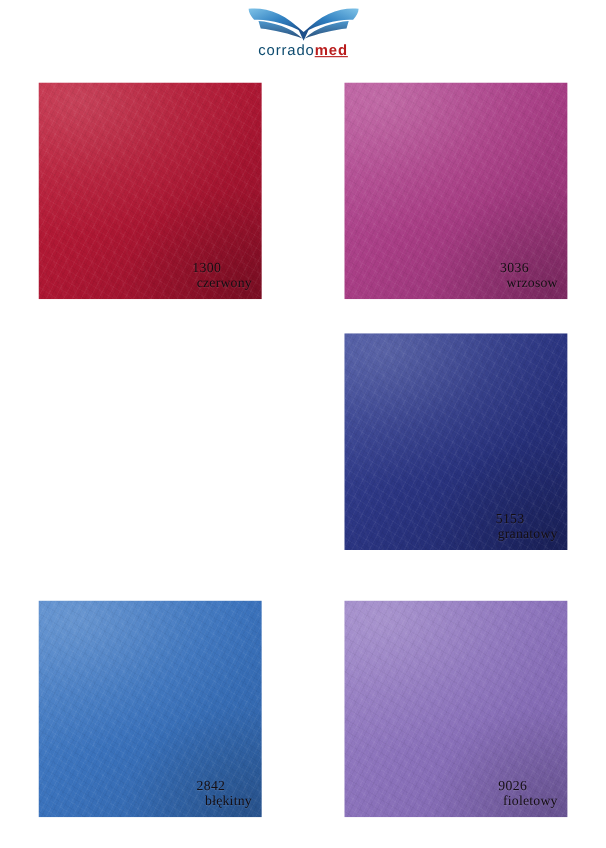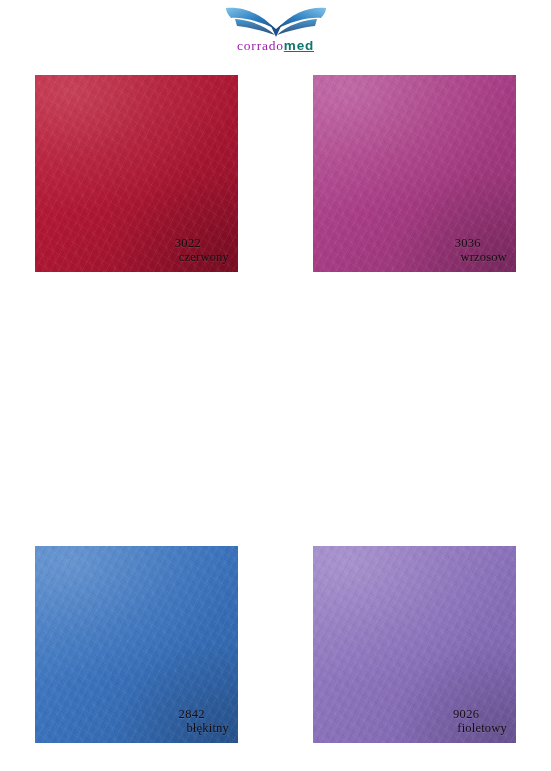--- a/index.html
+++ b/index.html
@@ -37,22 +37,22 @@
   }
   .logo-wordmark {
     margin-top: 1px;
     font-family: "Liberation Sans", sans-serif;
     font-size: 13.5px;
     letter-spacing: 0.8px;
     line-height: 1;
     white-space: nowrap;
     font-weight: 400;
   }
-  .logo-word-a { color: #a21caf; font-family: Liberation Serif, serif; }
-  .logo-word-b { color: #0f766e; font-weight: 700; text-decoration: underline; }
+  .logo-word-a { color: #0c4a6e; }
+  .logo-word-b { color: #b91c1c; font-weight: 700; text-decoration: underline; }
 
   
   .grid {
     position: absolute;
     left: 0;
     top: 75px;
     width: 551px;
     height: 696px;
   }
   .swatch {
@@ -160,36 +160,45 @@
   </div>
 </div>
 
 <div class="grid">
 
   <div class="swatch swatch-col-l swatch-row-1">
     <div class="swatch-fill" style="background: linear-gradient(135deg, rgb(192, 32, 60) 0%, rgb(174, 23, 51) 48%, rgb(142, 15, 40) 100%);"></div>
     <div class="swatch-sheen" style="background: radial-gradient(125% 95% at 18% 8%, rgba(255, 255, 255, 0.16) 0%, rgba(255, 255, 255, 0.05) 38%, rgba(255, 255, 255, 0) 66%), radial-gradient(90% 80% at 92% 96%, rgba(0, 0, 0, 0.16) 0%, rgba(0, 0, 0, 0) 60%);"></div>
     <div class="swatch-grain"></div>
     <div class="swatch-label">
-      <span class="swatch-code">3022</span>
+      <span class="swatch-code">1300</span>
       <span class="swatch-name">czerwony</span>
     </div>
   </div>
 
   <div class="swatch swatch-col-r swatch-row-1">
     <div class="swatch-fill" style="background: linear-gradient(135deg, rgb(184, 83, 154) 0%, rgb(168, 61, 133) 48%, rgb(142, 47, 111) 100%);"></div>
     <div class="swatch-sheen" style="background: radial-gradient(125% 95% at 18% 8%, rgba(255, 255, 255, 0.16) 0%, rgba(255, 255, 255, 0.05) 38%, rgba(255, 255, 255, 0) 66%), radial-gradient(90% 80% at 92% 96%, rgba(0, 0, 0, 0.16) 0%, rgba(0, 0, 0, 0) 60%);"></div>
     <div class="swatch-grain"></div>
     <div class="swatch-label">
       <span class="swatch-code">3036</span>
       <span class="swatch-name">wrzosow</span>
     </div>
   </div>
 
 
+  <div class="swatch swatch-col-r swatch-row-2">
+    <div class="swatch-fill" style="background: linear-gradient(135deg, rgb(63, 75, 156) 0%, rgb(43, 53, 130) 48%, rgb(29, 37, 102) 100%);"></div>
+    <div class="swatch-sheen" style="background: radial-gradient(125% 95% at 18% 8%, rgba(255, 255, 255, 0.16) 0%, rgba(255, 255, 255, 0.05) 38%, rgba(255, 255, 255, 0) 66%), radial-gradient(90% 80% at 92% 96%, rgba(0, 0, 0, 0.16) 0%, rgba(0, 0, 0, 0) 60%);"></div>
+    <div class="swatch-grain"></div>
+    <div class="swatch-label">
+      <span class="swatch-code">5153</span>
+      <span class="swatch-name">granatowy</span>
+    </div>
+  </div>
 
   <div class="swatch swatch-col-l swatch-row-3">
     <div class="swatch-fill" style="background: linear-gradient(135deg, rgb(80, 134, 203) 0%, rgb(58, 114, 188) 48%, rgb(46, 96, 164) 100%);"></div>
     <div class="swatch-sheen" style="background: radial-gradient(125% 95% at 18% 8%, rgba(255, 255, 255, 0.16) 0%, rgba(255, 255, 255, 0.05) 38%, rgba(255, 255, 255, 0) 66%), radial-gradient(90% 80% at 92% 96%, rgba(0, 0, 0, 0.16) 0%, rgba(0, 0, 0, 0) 60%);"></div>
     <div class="swatch-grain"></div>
     <div class="swatch-label">
       <span class="swatch-code">2842</span>
       <span class="swatch-name">błękitny</span>
     </div>
   </div>

